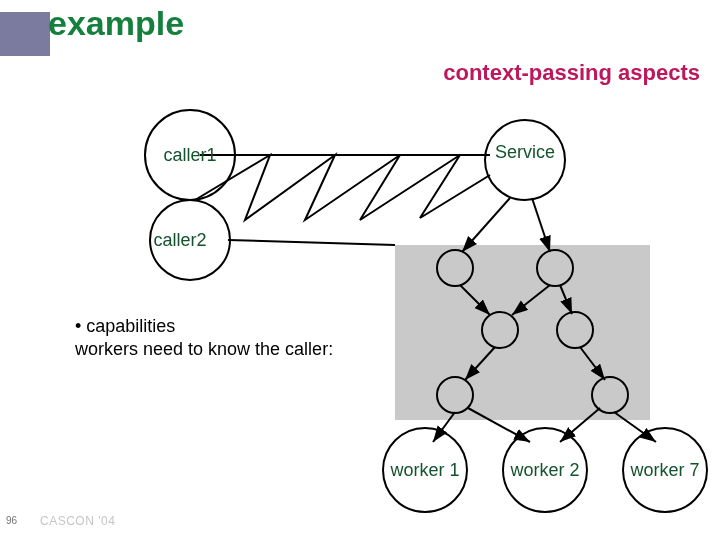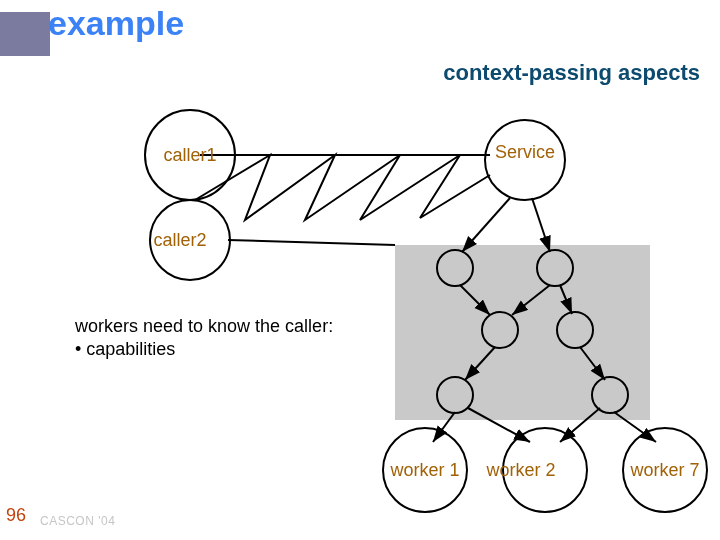--- a/index.html
+++ b/index.html
@@ -32,60 +32,60 @@
     width: 50px;
     height: 44px;
     background: #7b7ba0;
   }
   .title {
     position: absolute;
     left: 48px;
     top: -8px;
     font-size: 34px;
     font-weight: bold;
-    color: #3b82f6;
+    color: #15803d;
   }
   .subtitle {
     position: absolute;
     right: 20px;
     top: 60px;
     font-size: 22px;
     font-weight: bold;
-    color: #0c4a6e;
+    color: #be185d;
     text-align: right;
   }
   .diagram {
     position: absolute;
     left: 0;
     top: 0;
     width: 720px;
     height: 540px;
   }
   .node-label {
     position: absolute;
     font-size: 18px;
-    color: #a16207;
+    color: #14532d;
     text-align: center;
     transform: translate(-50%, -50%);
     white-space: nowrap;
   }
   .body-text {
     position: absolute;
     left: 75px;
     top: 315px;
     font-size: 18px;
     line-height: 1.25;
   }
   .body-text .line { white-space: nowrap; }
   .page-num {
     position: absolute;
     left: 6px;
     bottom: 14px;
-    font-size: 18px;
-    color: #c2410c;
+    font-size: 10px;
+    color: #737373;
   }
   .footer {
     position: absolute;
     left: 40px;
     bottom: 12px;
     font-size: 12px;
     color: #c6c6c6;
     letter-spacing: 0.5px;
   }
 </style>
@@ -143,23 +143,23 @@
 
     <circle cx="425" cy="470" r="42" fill="none" stroke="#000" stroke-width="2"></circle>
     <circle cx="545" cy="470" r="42" fill="none" stroke="#000" stroke-width="2"></circle>
     <circle cx="665" cy="470" r="42" fill="none" stroke="#000" stroke-width="2"></circle>
   </svg>
 
   <div class="node-label" style="left:190px; top:155px;">caller1</div>
   <div class="node-label" style="left:180px; top:240px;">caller2</div>
   <div class="node-label" style="left:525px; top:152px;">Service</div>
   <div class="node-label" style="left:425px; top:470px;">worker 1</div>
-  <div class="node-label" style="left:521px; top:470px;">worker 2</div>
+  <div class="node-label" style="left:545px; top:470px;">worker 2</div>
   <div class="node-label" style="left:665px; top:470px;">worker 7</div>
 
   <div class="body-text">
+    <div class="line">• capabilities</div>
     <div class="line">workers need to know the caller:</div>
-    <div class="line">• capabilities</div>
   </div>
 
   <div class="page-num">96</div>
   <div class="footer">CASCON '04</div>
 </div>
 
 </body></html>

